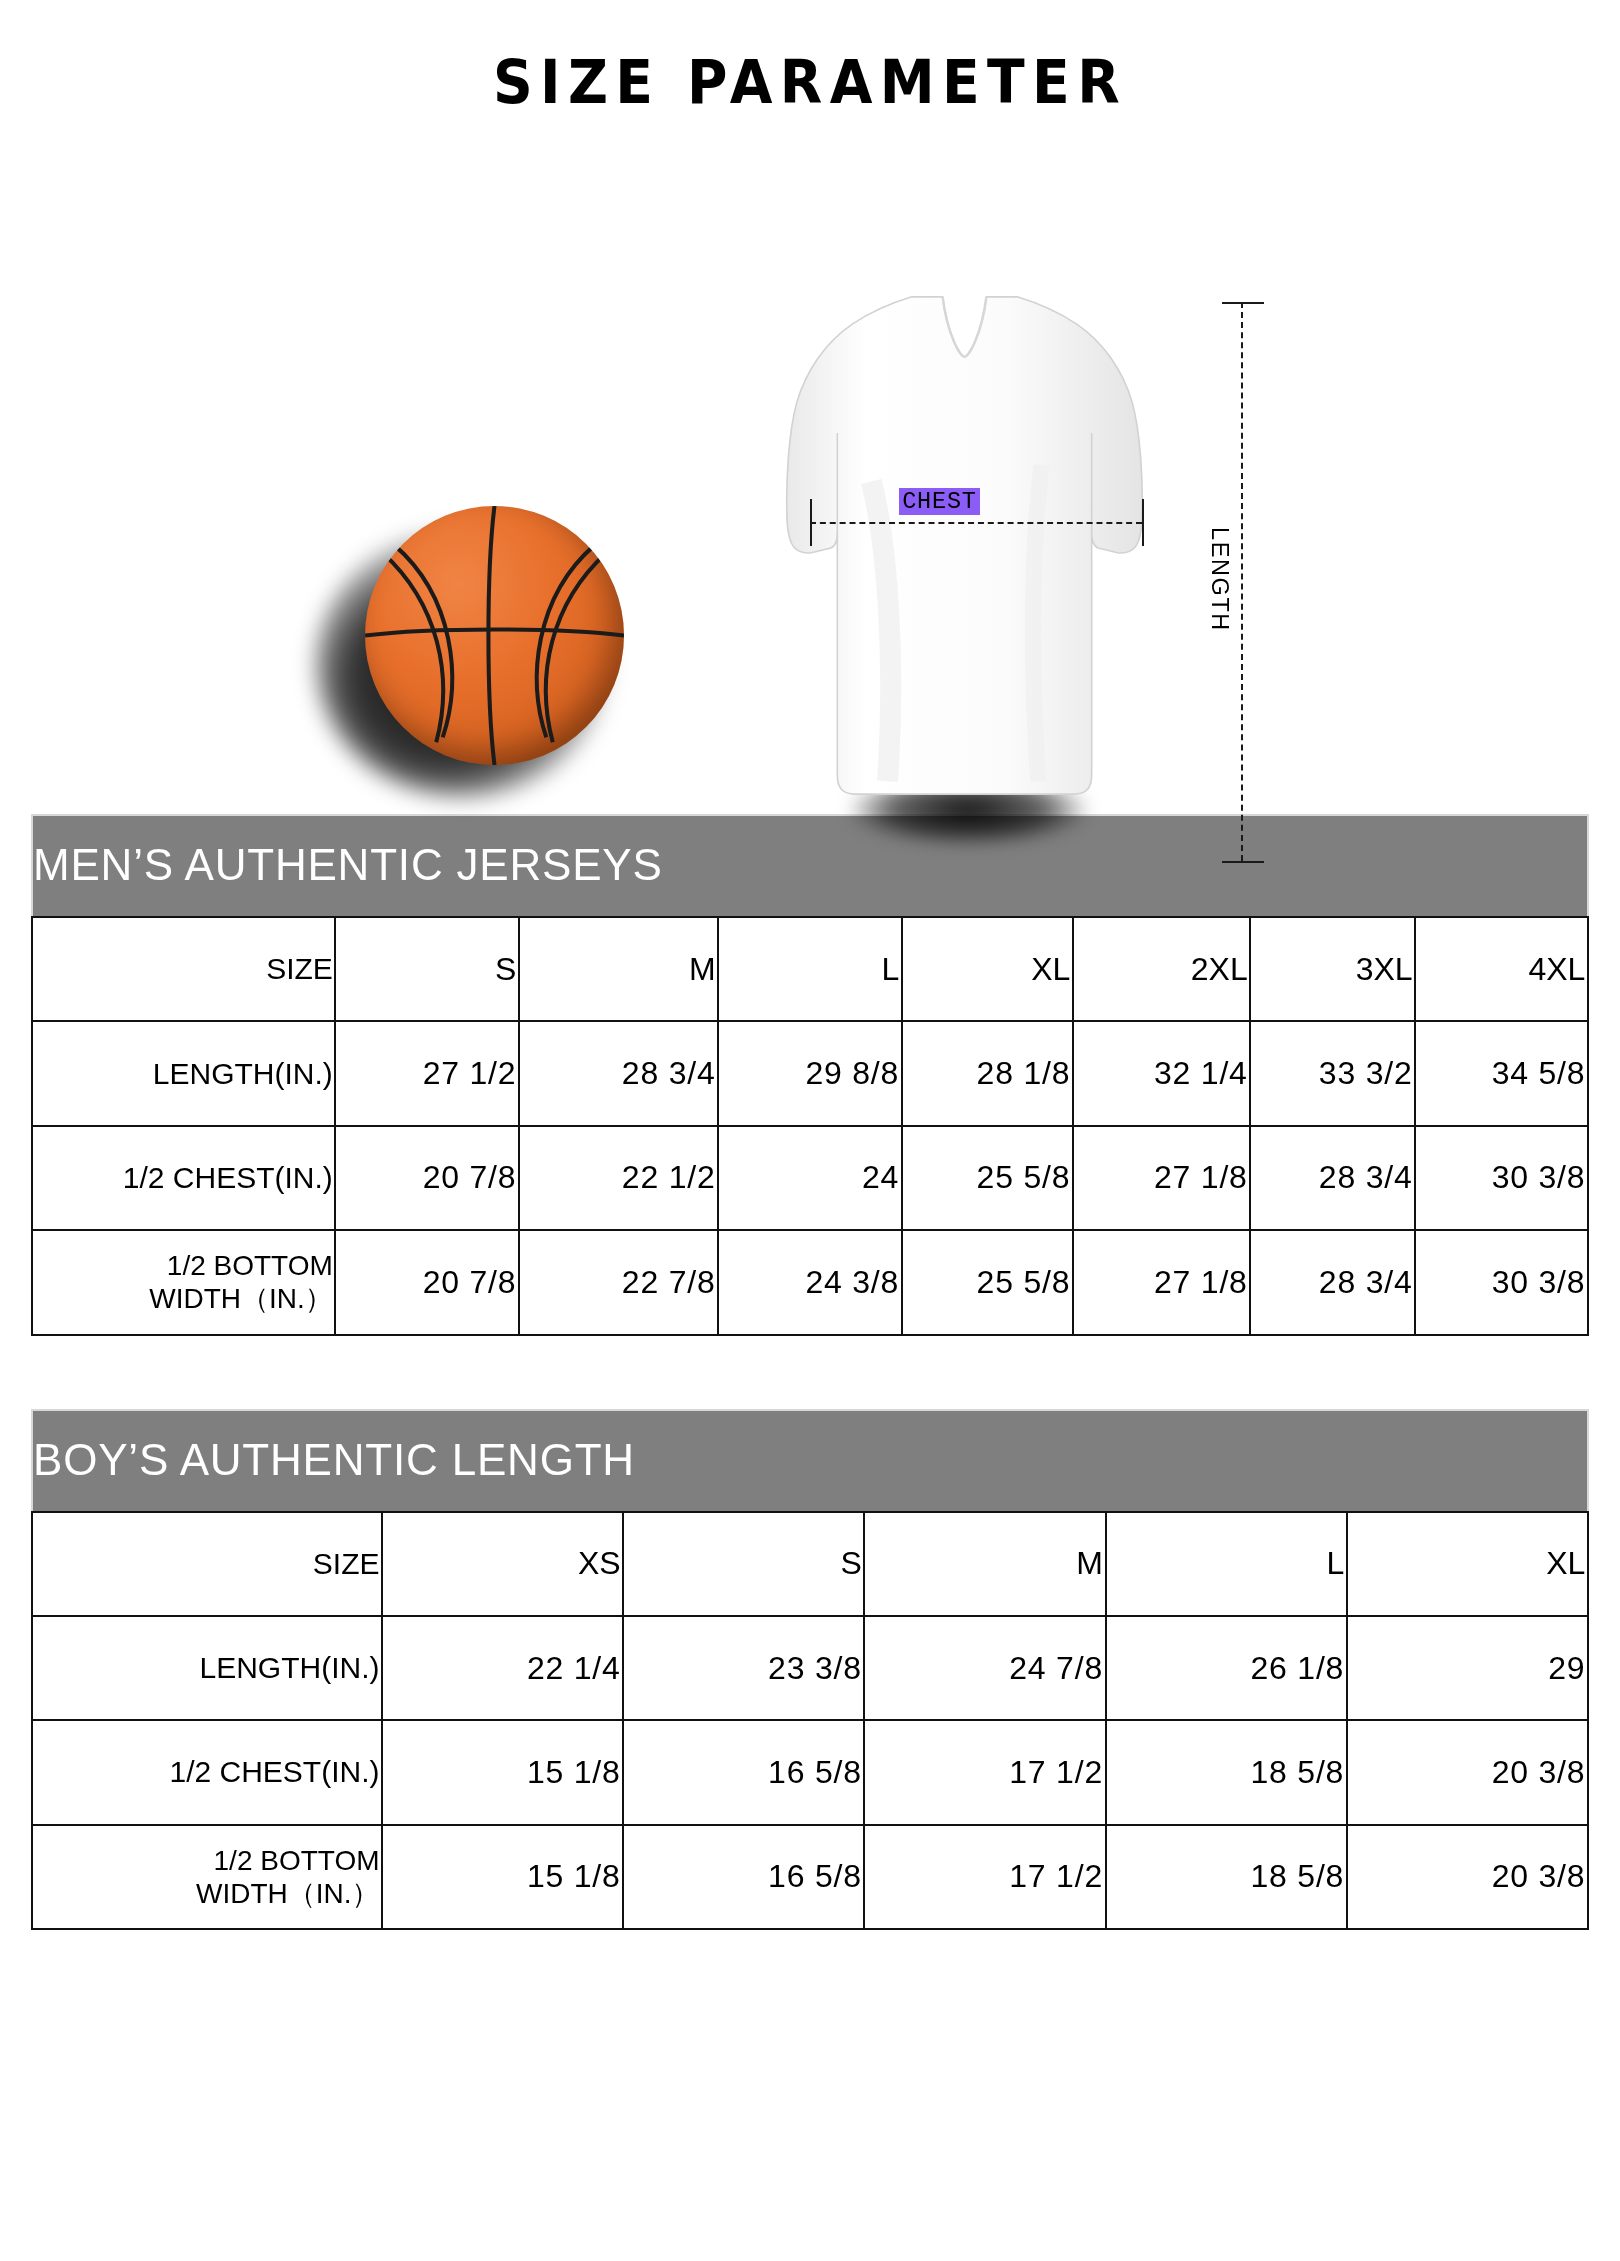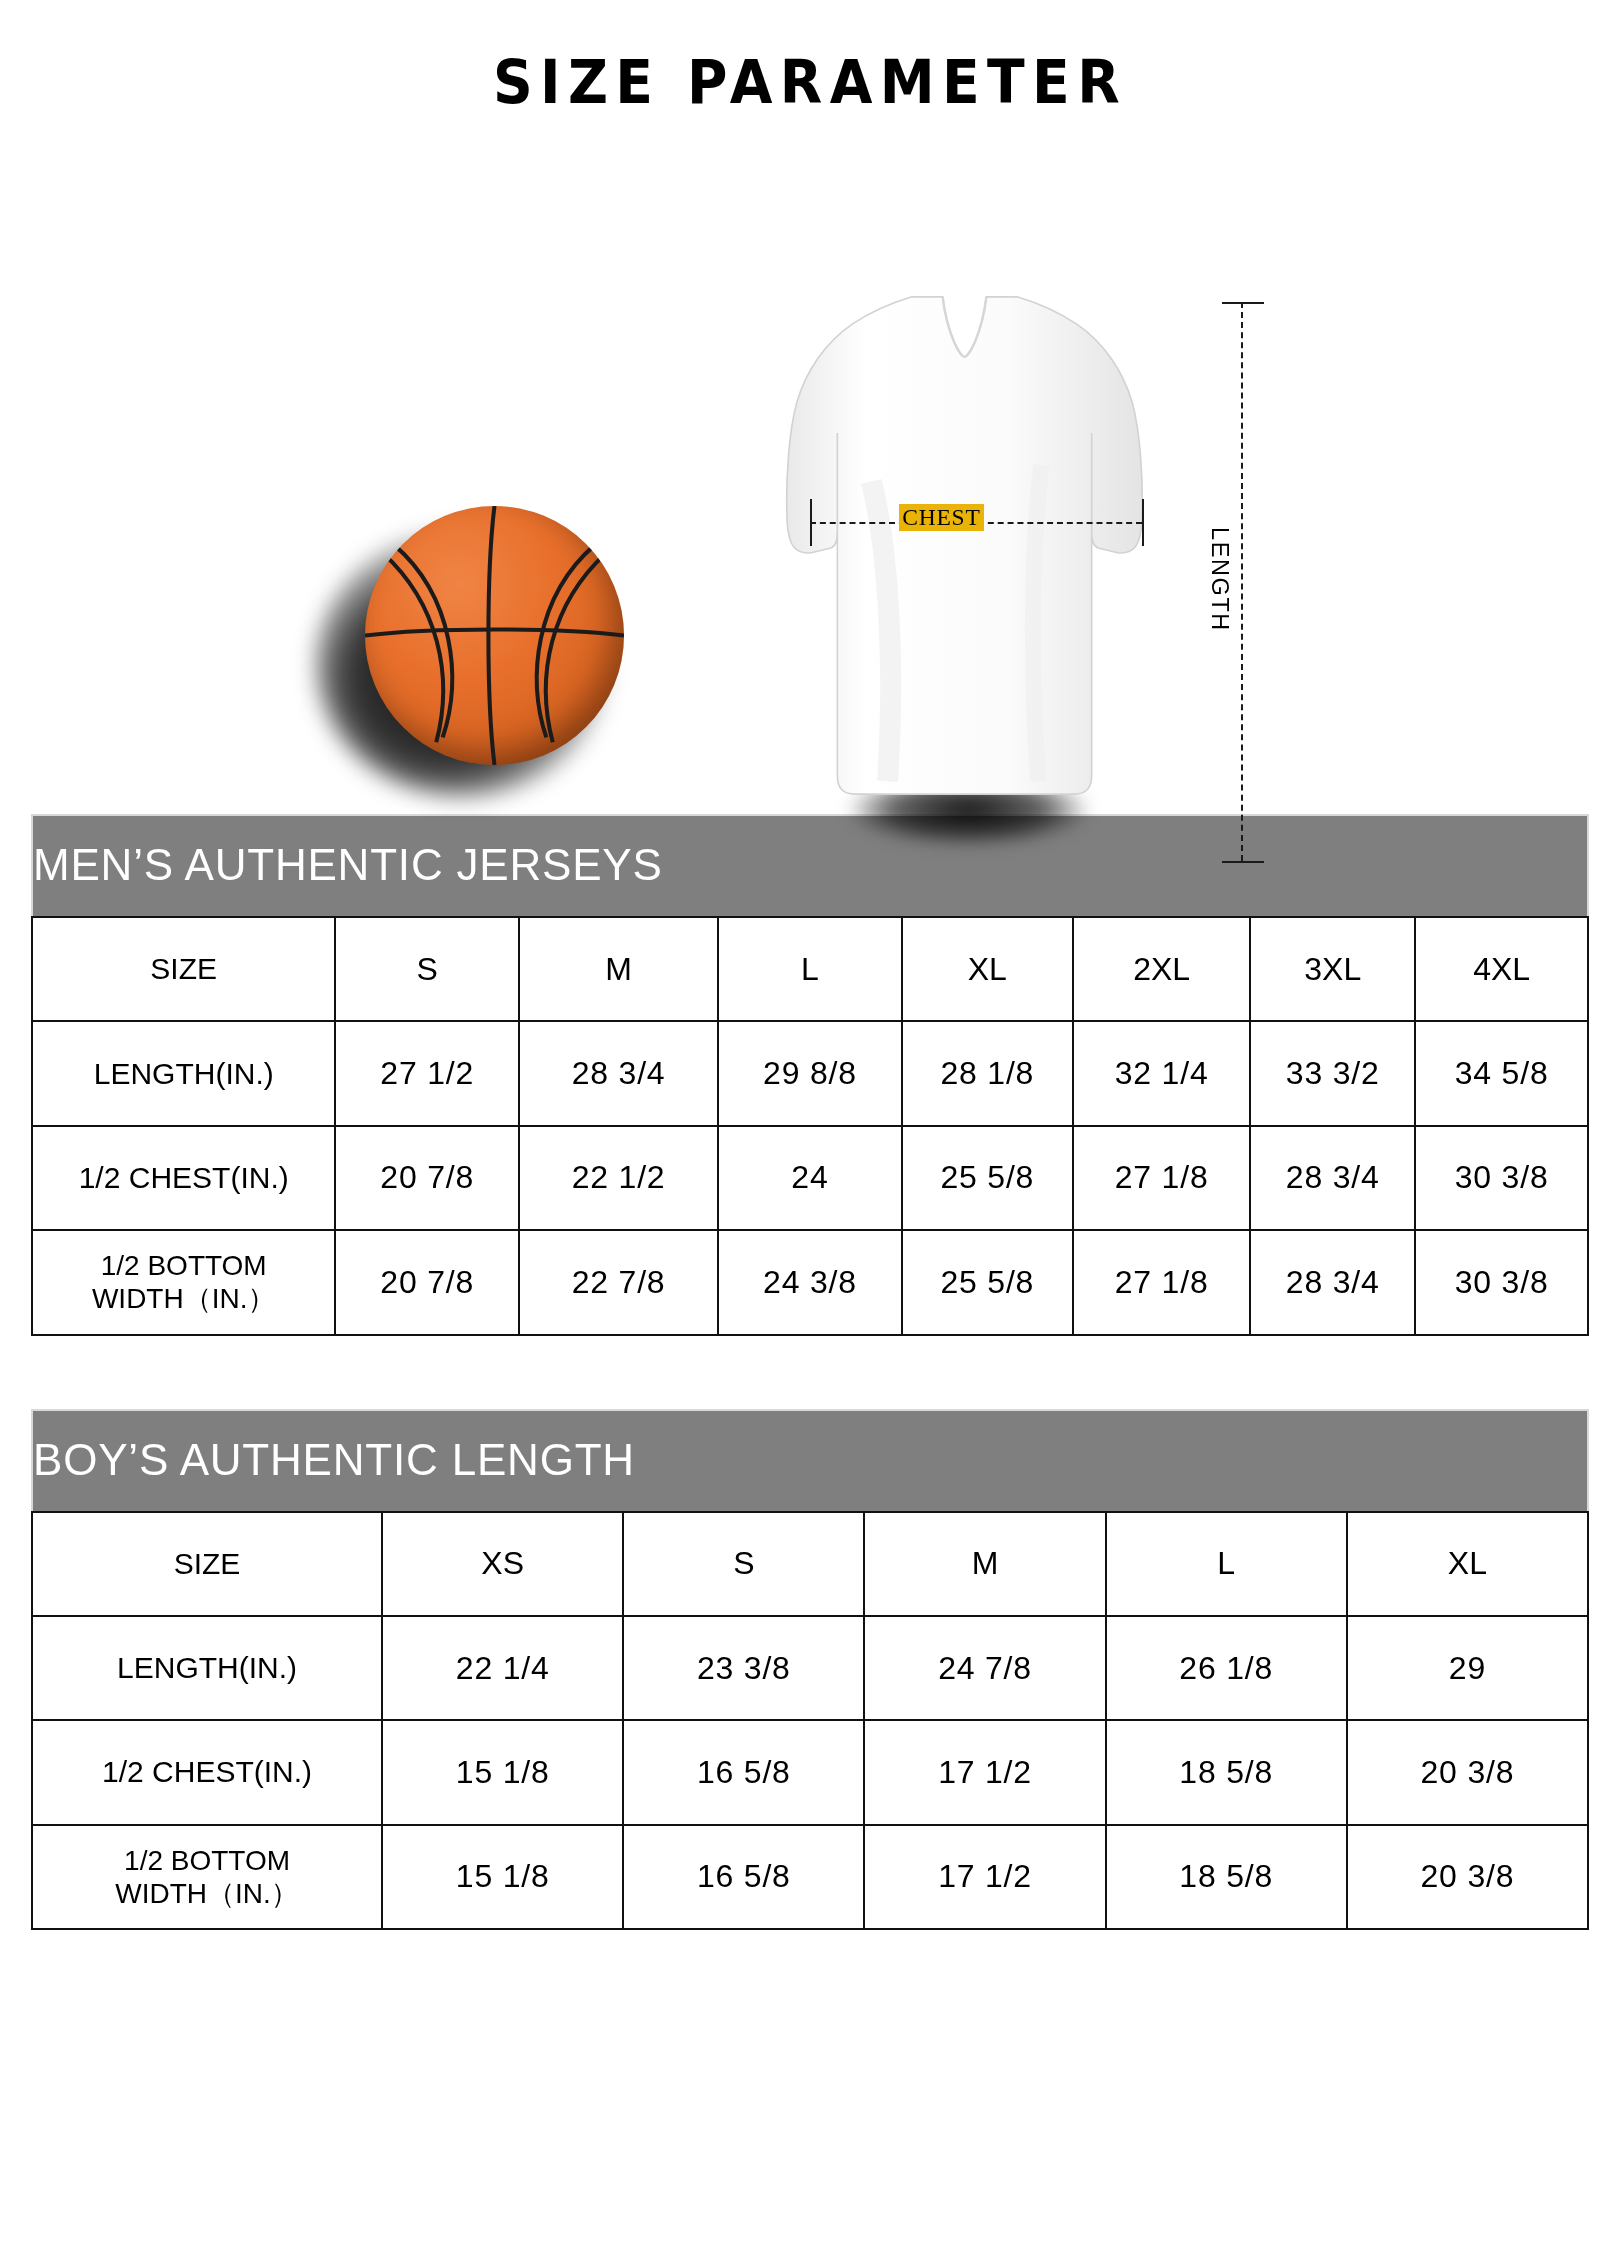--- a/index.html
+++ b/index.html
@@ -81,25 +81,25 @@
     border-radius: 50%;
     background: radial-gradient(ellipse at 50% 50%, rgba(0,0,0,0.92) 0%, rgba(0,0,0,0.6) 45%, rgba(0,0,0,0) 72%);
     filter: blur(8px);
   }
   .jersey svg { position: absolute; left: 0; top: 0; }
 
   
   .chest-label {
     position: absolute;
     left: 899px;
-    top: 387px;
+    top: 371px;
     font-size: 23.5px;
     letter-spacing: 0.8px;
-    font-family: Liberation Serif, serif;
-    background: #eab308;
+    font-family: Liberation Mono, monospace;
+    background: #8b5cf6;
     padding: 0 3.2px;
   }
   .chest-line {
     position: absolute;
     left: 810px;
     top: 405px;
     width: 332px;
     border-top: 2.4px dashed #1a1a1a;
   }
   .chest-tick-l, .chest-tick-r {
@@ -154,21 +154,21 @@
     border-bottom: none;
   }
 
   table {
     border-collapse: collapse;
     width: 100%;
     table-layout: fixed;
   }
   table td {
     border: 2.4px solid #111111;
-    text-align: center;
+    text-align: right;
     font-size: 32px;
     height: 96px;
     padding: 3.2px 1.6px;
     font-family: "Liberation Sans", sans-serif;
     white-space: nowrap;
   }
   table .rowhead {
     font-size: 30px;
   }
   table .rowhead.two-line {

